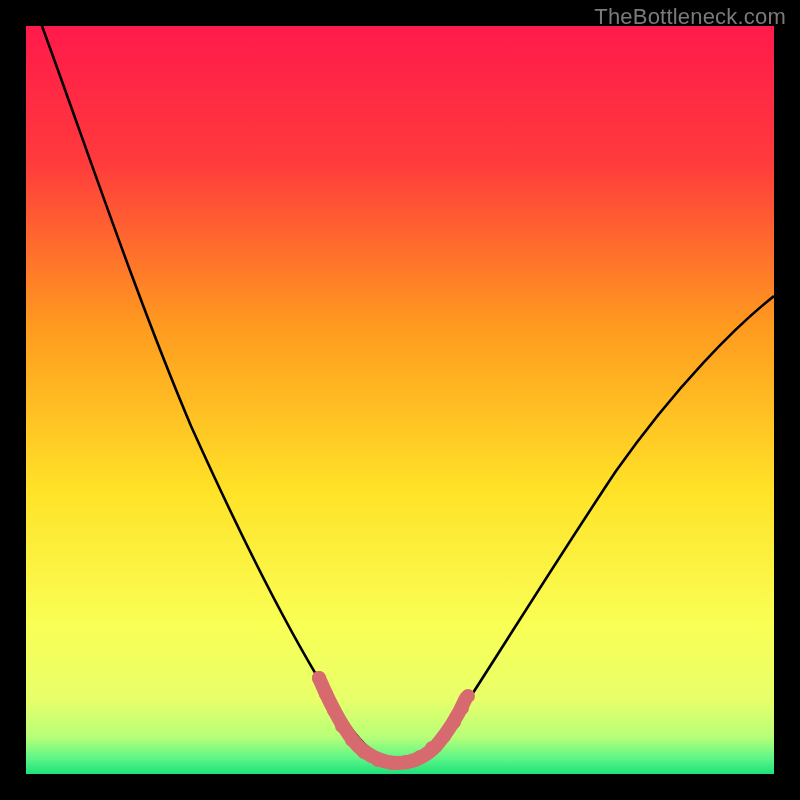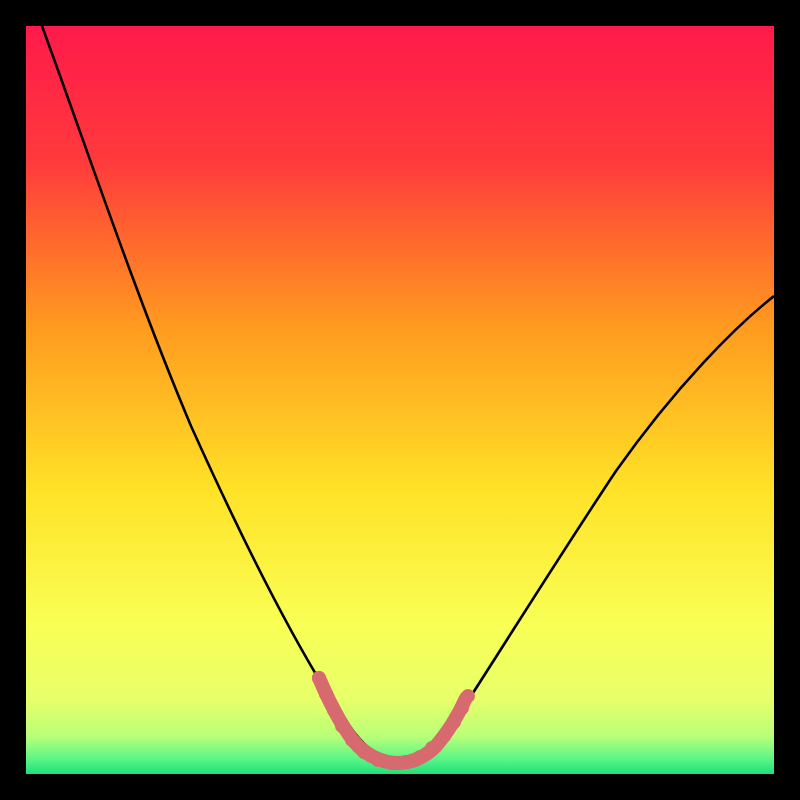--- a/index.html
+++ b/index.html
@@ -86,13 +86,14 @@
         <circle cx="394" cy="731" r="7"></circle>
         <circle cx="406" cy="722" r="7"></circle>
         <circle cx="418" cy="710" r="7"></circle>
         <circle cx="428" cy="696" r="7"></circle>
         <circle cx="436" cy="682" r="7"></circle>
         <circle cx="442" cy="670" r="7"></circle>
       </g>
     </svg>
   </div>
 
+  <div class="watermark">TheBottleneck.com</div>
 </div>
 
 </body></html>

